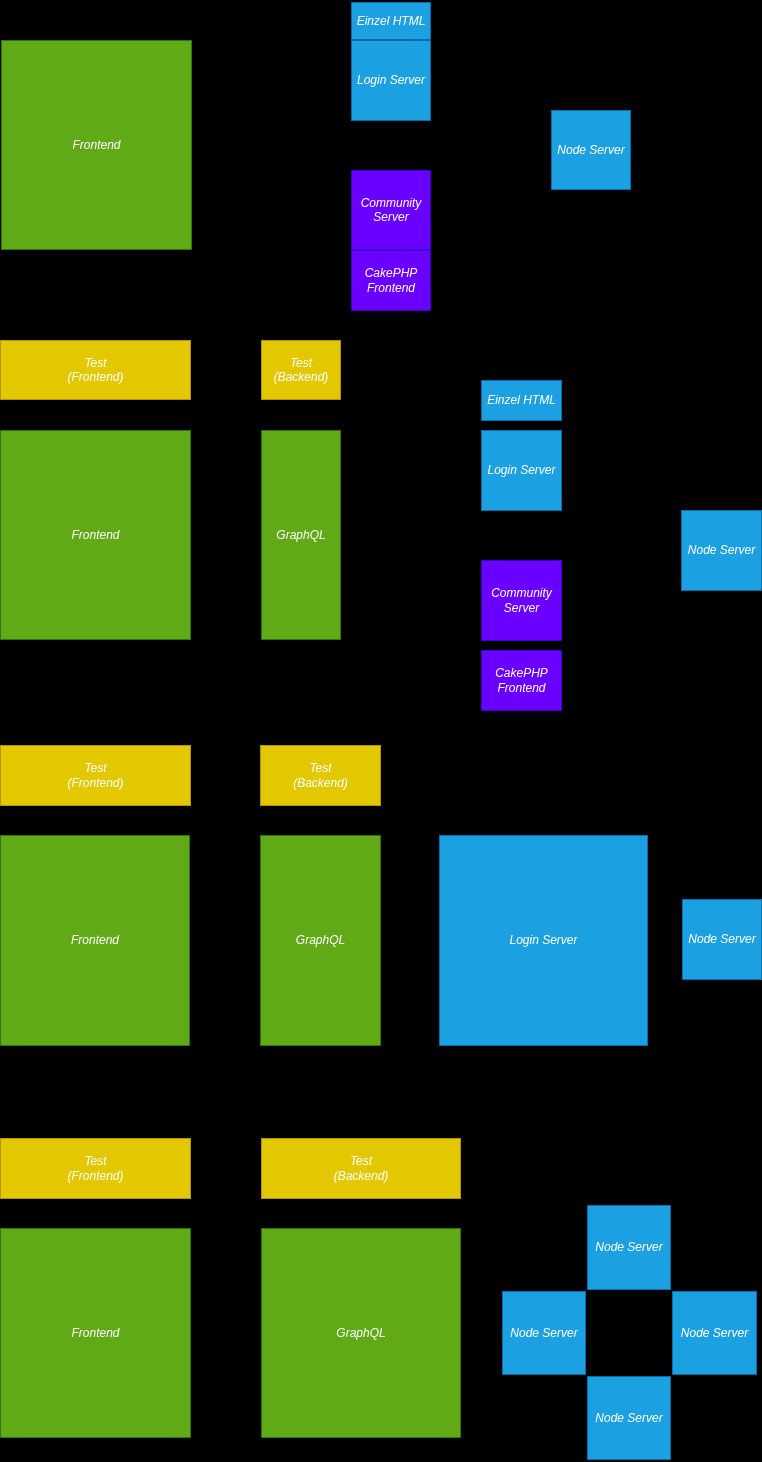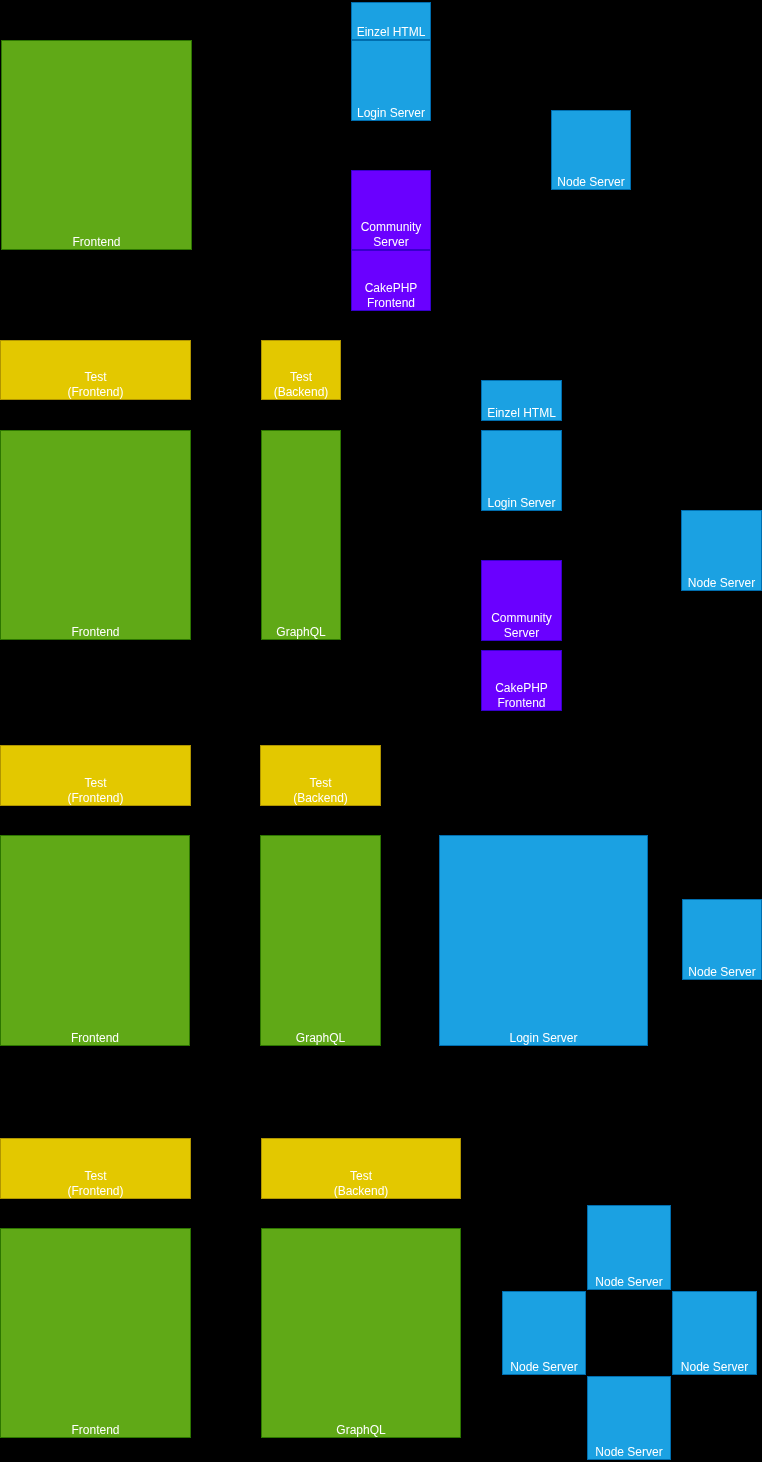--- a/index.html
+++ b/index.html
@@ -13,22 +13,23 @@
     height: 1462px;
     background: #000000;
     overflow: hidden;
     font-family: "Liberation Sans", sans-serif;
   }
   .node {
     position: absolute;
     box-sizing: border-box;
     border: 1px solid transparent;
     display: flex;
-    align-items: flex-end;
+    align-items: center;
     justify-content: center;
+    font-style: italic;
   }
   .node-label {
     display: block;
     width: 100%;
     text-align: center;
     color: #ffffff;
     font-size: 12px;
     line-height: 1.2;
     white-space: pre-line;
     pointer-events: none;

